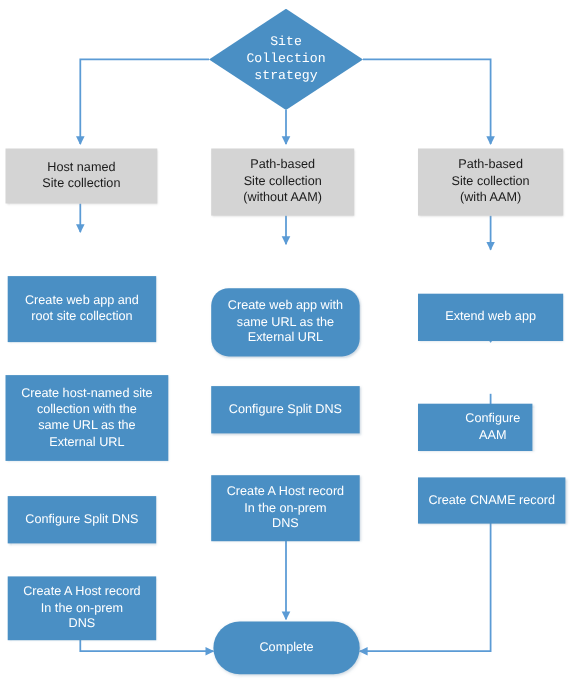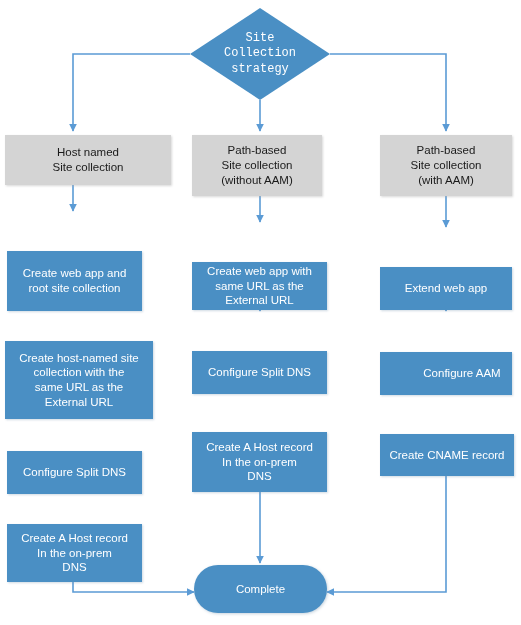--- a/index.html
+++ b/index.html
@@ -117,21 +117,21 @@
 
   <div class="node node-decision" style="left:190px; top:8px; width:140px; height:92px;">
     <svg class="diamond-shape" viewBox="0 0 140 92" preserveAspectRatio="none">
       <polygon points="70,0 140,46 70,92 0,46" fill="#4A8FC4"></polygon>
     </svg>
     <span class="diamond-label">Site
 Collection
 strategy</span>
   </div>
 
-  <div class="node node-stage" style="left:5px; top:135px; width:166px; height:50px;">
+  <div class="node node-stage" style="left:5px; top:135px; width:138px; height:50px;">
     <span>Host named
 Site collection</span>
   </div>
 
   <div class="node node-process" style="left:7px; top:215px; width:135px; height:60px;">
     <span>Create web app and
 root site collection</span>
   </div>
 
   <div class="node node-process" style="left:5px; top:305px; width:148px; height:78px;">
@@ -150,21 +150,21 @@
 In the on-prem
 DNS</span>
   </div>
 
   <div class="node node-stage" style="left:192px; top:135px; width:130px; height:61px;">
     <span>Path-based
 Site collection
 (without AAM)</span>
   </div>
 
-  <div class="node node-process" style="left:192px; top:226px; width:135px; height:48px;">
+  <div class="node node-process" style="left:192px; top:226px; width:135px; height:62px;border-radius:16px;">
     <span>Create web app with
 same URL as the
 External URL</span>
   </div>
 
   <div class="node node-process" style="left:192px; top:315px; width:135px; height:43px;">
     <span>Configure Split DNS</span>
   </div>
 
   <div class="node node-process" style="left:192px; top:396px; width:135px; height:60px;">
@@ -176,21 +176,21 @@
   <div class="node node-stage" style="left:380px; top:135px; width:132px; height:61px;">
     <span>Path-based
 Site collection
 (with AAM)</span>
   </div>
 
   <div class="node node-process" style="left:380px; top:231px; width:132px; height:43px;text-align:center;">
     <span>Extend web app</span>
   </div>
 
-  <div class="node node-process" style="left:380px; top:316px; width:132px; height:43px;padding-left:36px;">
+  <div class="node node-process" style="left:380px; top:331px; width:104px; height:43px;padding-left:36px;">
     <span>Configure AAM</span>
   </div>
 
   <div class="node node-process" style="left:380px; top:398px; width:134px; height:42px;">
     <span>Create CNAME record</span>
   </div>
 
   <div class="node node-terminator" style="left:194px; top:565px; width:133px; height:48px;">
     <span>Complete</span>
   </div>

